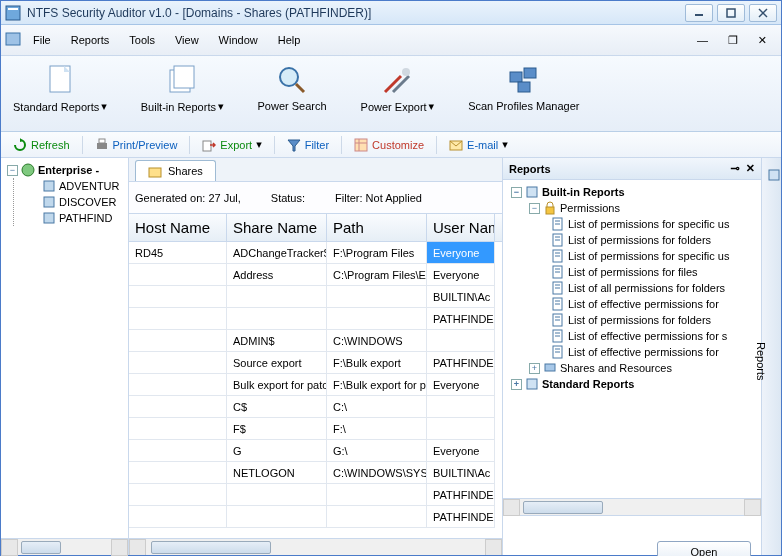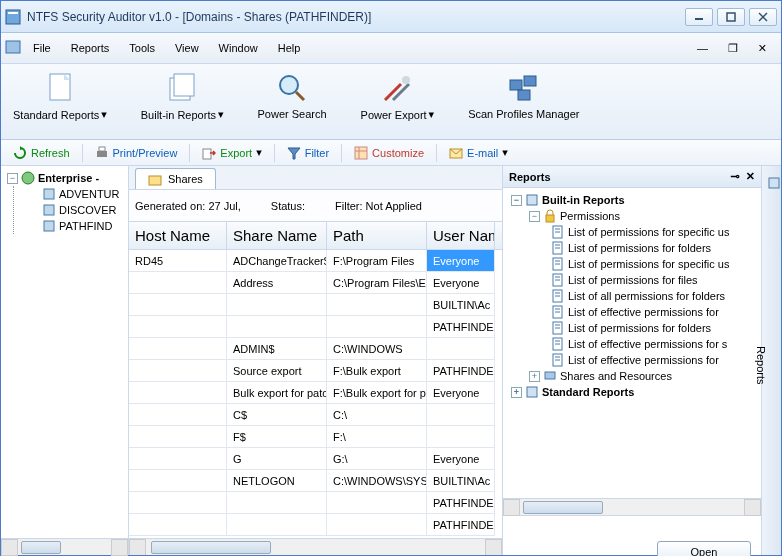--- a/index.html
+++ b/index.html
@@ -1,20 +1,20 @@
 <!DOCTYPE html>
 <html><head>
 <meta charset="utf-8">
 <style>
 * { box-sizing: border-box; margin: 0; padding: 0; font-family: "Segoe UI", Tahoma, sans-serif; font-size: 11px; }
 body { background: #fff; width: 782px; height: 556px; overflow: hidden; }
 
 .window { width: 782px; height: 556px; border: 1px solid #4b7bc9; background: #fff; display: flex; flex-direction: column; }
 
-.titlebar { height: 32px; background: linear-gradient(#eaf3fc, #d6e7f8); display: flex; align-items: center; padding: 0 4px; border-bottom: 1px solid #a6c4e6; }
+.titlebar { height: 24px; background: linear-gradient(#eaf3fc, #d6e7f8); display: flex; align-items: center; padding: 0 4px; border-bottom: 1px solid #a6c4e6; }
 .titlebar .app-icon { width: 16px; height: 16px; margin-right: 6px; }
 .titlebar .title { flex: 1; color: #1e395b; font-size: 12px; }
 .winbtn { width: 28px; height: 18px; border: 1px solid #9fbbd9; background: linear-gradient(#fdfefe,#e3eef8); margin-left: 4px; border-radius: 2px; display: flex; align-items: center; justify-content: center; }
 
 .menubar { height: 28px; background: linear-gradient(#f6f9fd,#e8eef6); display: flex; align-items: center; padding: 15px 4px; border-bottom: 1px solid #c9d8ec; }
 .menubar .mi { padding: 3px 10px; cursor: default; }
 .menubar .right { margin-left: auto; display: flex; }
 .menubar .mi-icon { width: 18px; height: 18px; display: inline-block; }
 
 .ribbon { height: 76px; background: linear-gradient(#f6fafe,#e6eef8); border-bottom: 1px solid #b9cfe7; display: flex; align-items: flex-start; padding: 6px 4px 2px; gap: 18px; }

